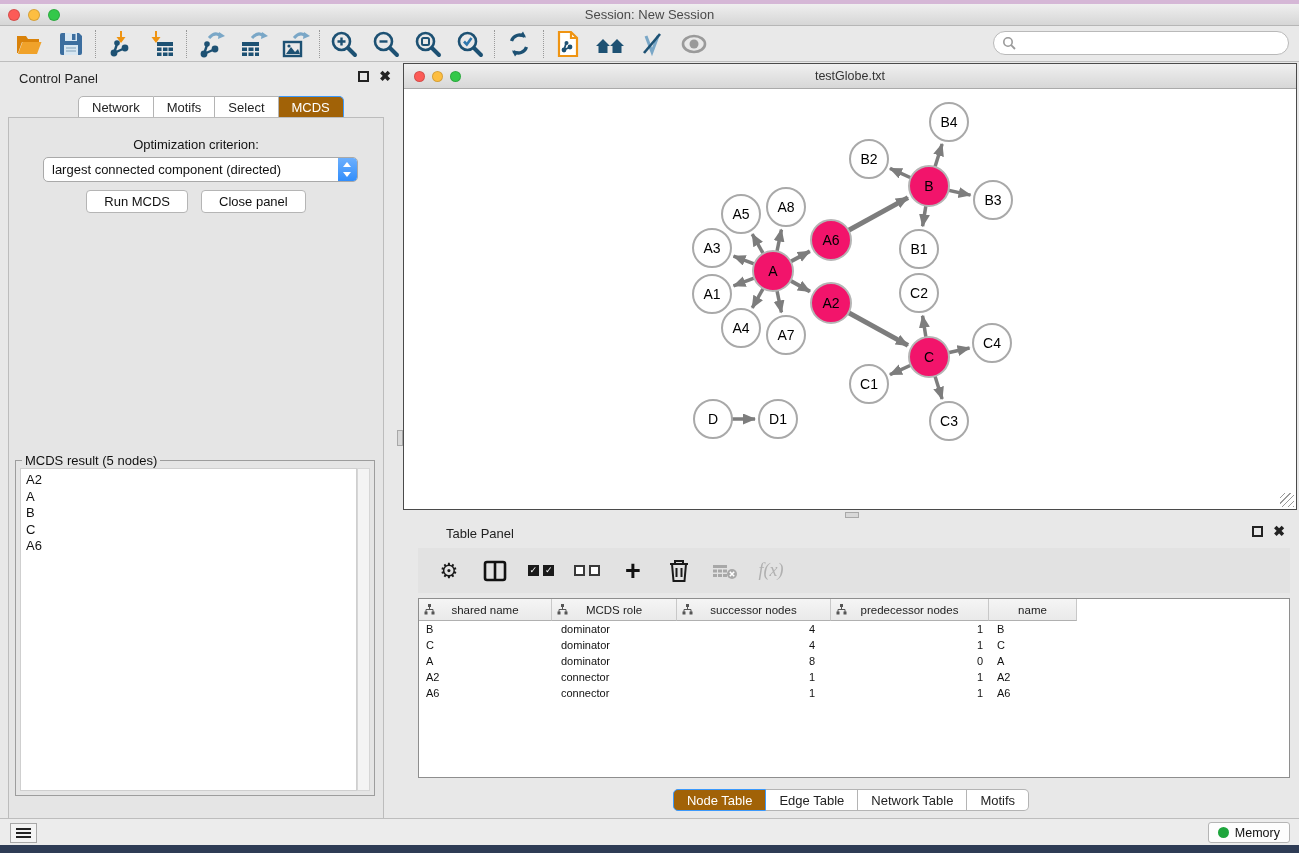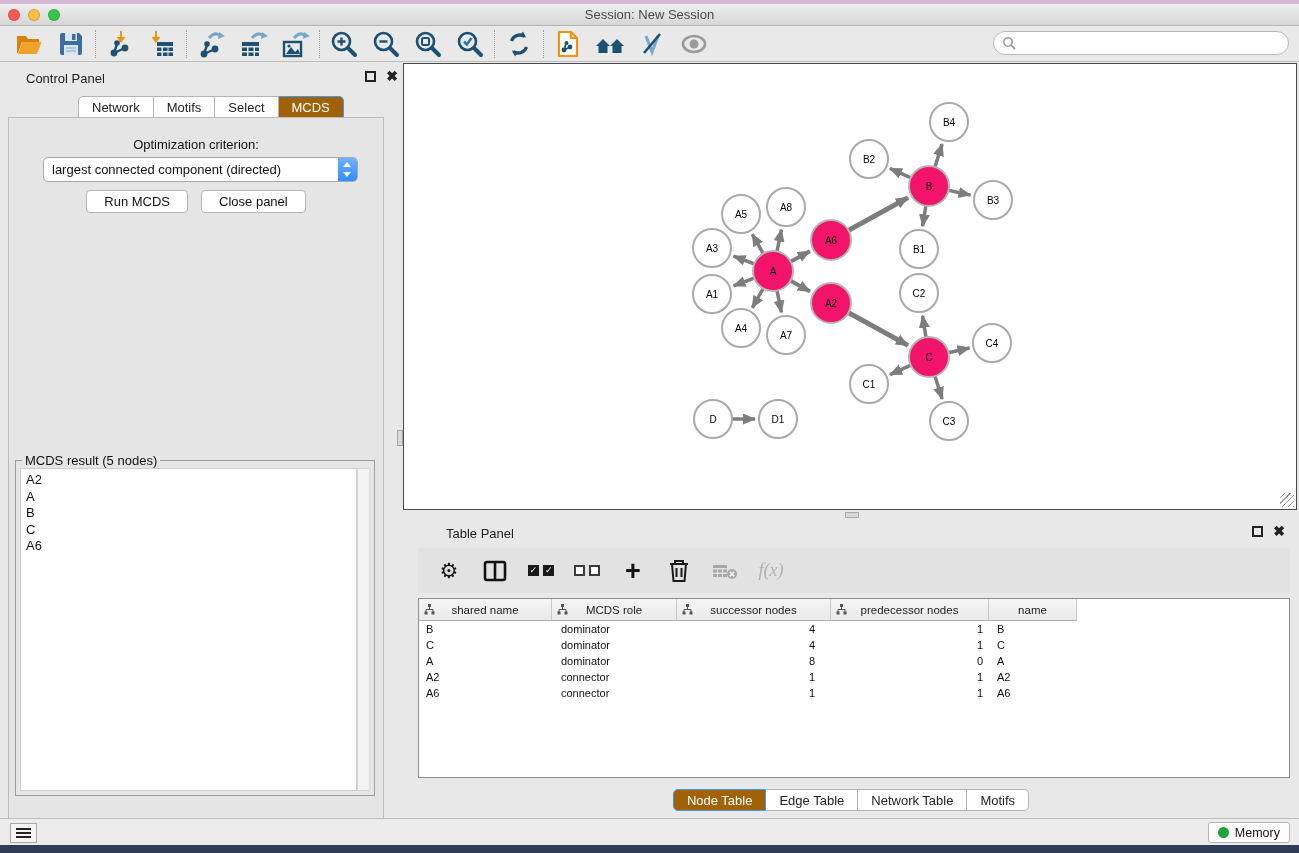--- a/index.html
+++ b/index.html
@@ -22,21 +22,21 @@
   
   .toolbar { position:absolute; left:0; top:26px; width:100%; height:36px; background:#e9e9e9;
     border-bottom:1px solid #bdbdbd; display:flex; align-items:center; padding-left:8px; }
   .tbi { width:42px; height:32px; display:flex; align-items:center; justify-content:center; }
   .tb-sep { width:1px; height:28px; border-left:1px dotted #9a9a9a; margin:0 3px; }
   .searchbox { position:absolute; right:10px; top:5px; width:296px; height:24px; background:#fff;
     border:1px solid #b9b9b9; border-radius:12px; display:flex; align-items:center; padding-left:8px; }
   .searchbox input { border:none; outline:none; flex:1; font-size:12px; background:transparent; }
 
   
-  .cp-header { position:absolute; left:16px; top:62px; width:390px; height:32px; }
+  .cp-header { position:absolute; left:9px; top:62px; width:390px; height:32px; }
   .cp-title { position:absolute; left:10px; top:9px; font-size:13px; color:#222; }
   .panel-btns { position:absolute; right:8px; top:9px; display:flex; gap:10px; align-items:center; }
   .float-btn { width:11px; height:11px; border:2px solid #222; background:transparent; }
   .close-btn { font-size:14px; font-weight:bold; color:#222; line-height:11px; }
 
   .seg-group { display:flex; }
   .seg { height:38px; line-height:21px; padding:0 13px; font-size:13px; color:#222; background:#fff;
     border:1px solid #b4b4b4; border-left:none; }
   .seg:first-child { border-left:1px solid #b4b4b4; border-radius:5px 0 0 5px; }
   .seg:last-child { border-radius:0 5px 5px 0; }
@@ -67,21 +67,21 @@
   
   .netwin { position:absolute; left:403px; top:63px; width:894px; height:447px; background:#fff;
     border:1px solid #4a4a4a; }
   .net-titlebar { position:absolute; left:0; top:0; width:100%; height:25px;
     background:linear-gradient(#f0f0f0,#d7d7d7); border-bottom:1px solid #aaa;
     font-size:12.5px; color:#333; text-align:center; line-height:25px; }
   .net-lights { position:absolute; left:10px; top:7px; display:flex; gap:7px; }
   .net-lights .light { width:11px; height:11px; }
   .net-canvas { position:absolute; left:1px; top:26px; width:891px; height:420px; }
   .node { position:absolute; border-radius:50%; display:flex; align-items:center; justify-content:center;
-    font-size:10px; color:#000; transform:translate(-50%,-50%); }
+    font-size:14px; color:#000; transform:translate(-50%,-50%); }
   .node.plain { width:40px; height:40px; background:#fff; border:2px solid #a9a9a9; }
   .node.mcds { width:42px; height:42px; background:#f2146b; border:2px solid #b5b5b5; }
   .resize-grip { position:absolute; right:2px; bottom:2px; width:14px; height:14px;
     background:repeating-linear-gradient(135deg, transparent 0 3px, #9a9a9a 3px 4px); }
   .splitter-v { position:absolute; left:397px; top:430px; width:6px; height:16px; background:#d8d8d8; border:1px solid #a8a8a8; }
   .splitter-h { position:absolute; left:845px; top:512px; width:14px; height:6px; background:#d8d8d8; border:1px solid #a8a8a8; }
 
   
   .tp-header { position:absolute; left:403px; top:520px; width:896px; height:28px; }
   .tp-title { position:absolute; left:15px; top:6px; font-size:13px; color:#222;margin-left:28px; }
@@ -326,20 +326,28 @@
           <div class="result-item">A</div>
           <div class="result-item">B</div>
           <div class="result-item">C</div>
           <div class="result-item">A6</div>
         </div>
       <div class="gb-scroll"></div>
     </div>
   </div>
 
   <div class="netwin">
+    <div class="net-titlebar">
+      <div class="net-lights">
+        <span class="light r"></span>
+        <span class="light y"></span>
+        <span class="light g"></span>
+      </div>
+      <span>testGlobe.txt</span>
+    </div>
     <div class="net-canvas">
       <svg id="edge-svg" width="891" height="420" style="position:absolute;left:0;top:0;">
         <defs>
           <marker id="arrow" markerUnits="userSpaceOnUse" markerWidth="14" markerHeight="12" refX="12" refY="5.5" orient="auto">
             <path d="M0,0 L13,5.5 L0,11 Z" fill="#7d7d7d"></path>
           </marker>
         </defs>
       <line x1="368" y1="181" x2="347.2592994042757" y2="144.05562706386607" stroke="#7d7d7d" stroke-width="3.5" marker-end="url(#arrow)"></line>
           <line x1="368" y1="181" x2="376.4216217413276" y2="139.53970835038723" stroke="#7d7d7d" stroke-width="3.5" marker-end="url(#arrow)"></line>
           <line x1="368" y1="181" x2="328.5210375870572" y2="166.11448958200518" stroke="#7d7d7d" stroke-width="3.5" marker-end="url(#arrow)"></line>

